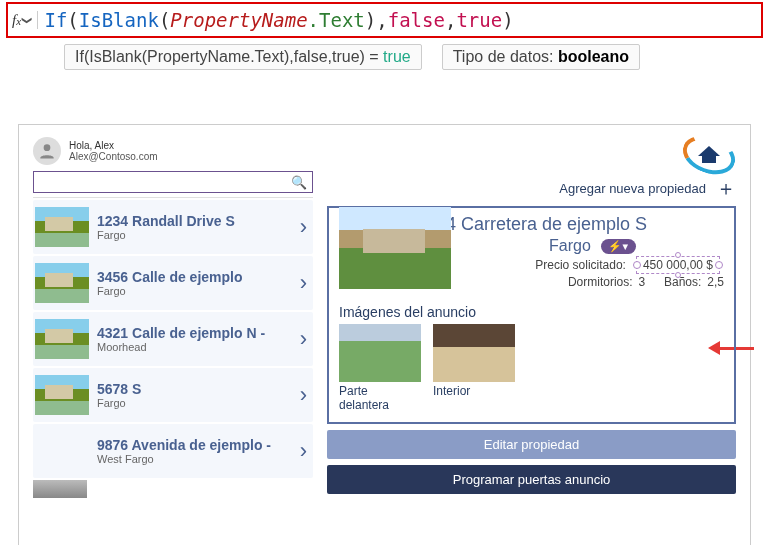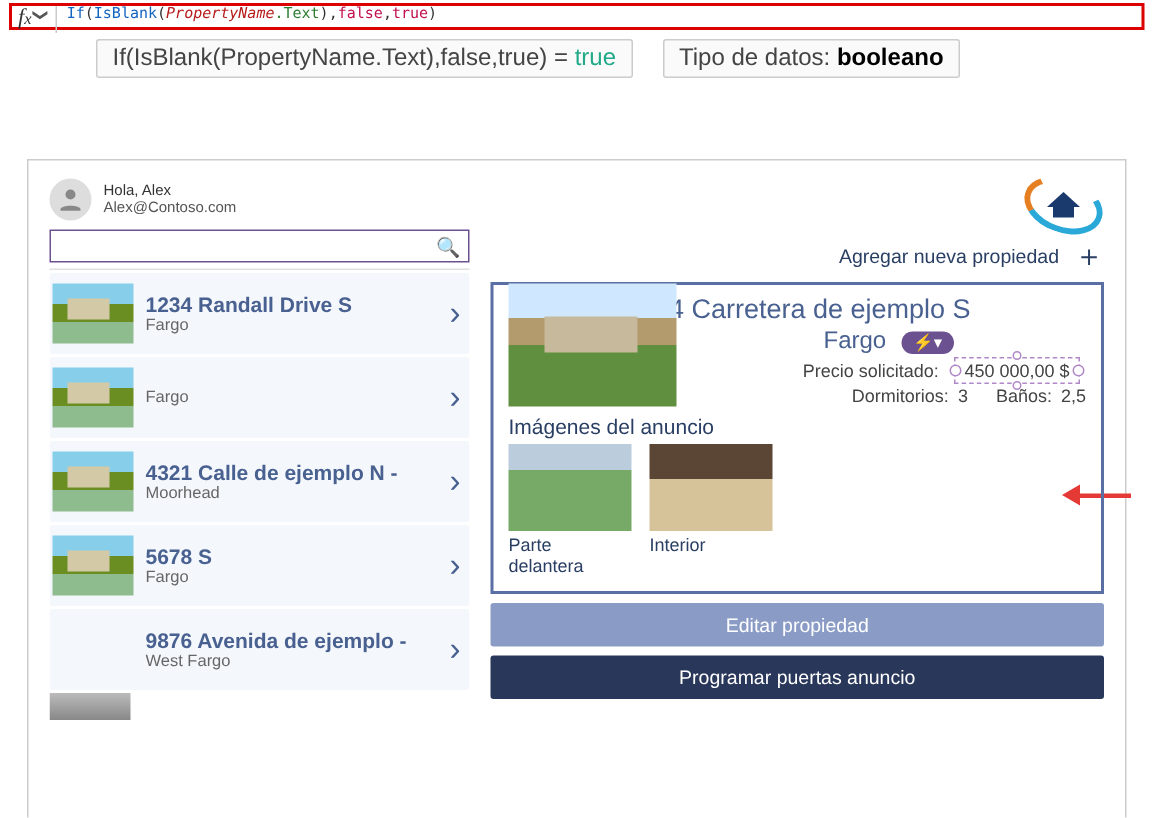--- a/index.html
+++ b/index.html
@@ -5,31 +5,31 @@
   * { box-sizing: border-box; margin: 0; padding: 0; }
   body {
     font-family: "Segoe UI", Arial, sans-serif;
     background: #fff;
     width: 769px;
     height: 545px;
     overflow: hidden;
     font-size: 13px;
   }
   .formula-row {
-    display: flex; align-items: flex-start;
-    height: 18px;
+    display: flex; align-items: center;
+    height: 36px;
     border: 2px solid #d00; 
     margin: 2px 6px 2px 6px;
     background:#fff;
     padding: 0 4px;
   }
   .fx-label { font-style: italic; font-family: "Times New Roman", serif; font-size: 15px; color:#333;}
   .chev { display:inline-block; transform: rotate(90deg); font-size:10px; color:#555; margin-left:2px;}
   .formula-divider { width:1px; height:18px; background:#ccc; margin:0 6px;}
-  .formula-input { flex:1; font-family: Consolas, monospace; font-size:10px; }
+  .formula-input { flex:1; font-family: Consolas, monospace; font-size:19px; }
   .tok-fn { color:#1565c0; }
   .tok-pn { color:#b71c1c; font-style: italic; }
   .tok-txt { color:#2e7d32; }
   .tok-bool { color:#c21050; }
   .tok-plain { color:#333; }
   .sub-row { display:flex; gap:20px; padding: 4px 0 4px 64px; font-size:16px; color:#444; }
   .sub-box { border:1px solid #ccc; background:#fafafa; padding:3px 10px; border-radius:2px;}
   .sub-box b { color:#000; }
   .sub-box .eqtrue { color:#2a8; }
 
@@ -72,21 +72,21 @@
   .d-photo::after{content:"";position:absolute;left:24px;top:22px;width:62px;height:24px;background:#c7b99b;}
   .d-fields { flex:1; font-size:12px; color:#444; }
   .d-row { display:flex; justify-content:flex-end; gap:6px; margin:3px 0; align-items:center;}
   .price-wrap { position:relative; display:inline-block; padding:0 4px;}
   .sel-border { border:1px dashed #b088c8; padding:1px 6px; position:relative;}
   .sel-border::before,.sel-border::after{content:"";position:absolute;width:6px;height:6px;border:1px solid #b088c8;background:#fff;border-radius:50%;}
   .sel-border::before{left:-4px;top:50%;transform:translateY(-50%);}
   .sel-border::after{right:-4px;top:50%;transform:translateY(-50%);}
   .sel-handles{position:absolute;left:50%;width:6px;height:6px;border:1px solid #b088c8;background:#fff;border-radius:50%;transform:translateX(-50%);}
   .sel-t{top:-5px;} .sel-b{bottom:-5px;}
-  .sub-label{ color:#293e63; font-size:14px; margin-top:2px;}
+  .sub-label{ color:#293e63; font-size:14px; margin-top:12px;}
   .gallery-row{ display:flex; gap:12px; margin-top:4px;}
   .gal-item{ width:82px;}
   .gal-img{ width:82px; height:58px; background:linear-gradient(#bcd 0 30%, #7a6 30% 100%);}
   .gal-img.interior{ background:linear-gradient(#5b4636 0 40%, #d6c39a 40% 100%);}
   .gal-cap{ font-size:12px; color:#293e63; margin-top:2px;}
   .btn { margin-top:6px; text-align:center; padding:7px 0; font-size:13px; border-radius:2px; color:#fff;}
   .btn-edit{ background:#8a9cc6;}
   .btn-sched{ background:#29375a;}
   .arrow-ptr{ position:absolute; right:-4px; top:216px; display:flex; align-items:center;}
   .arrow-line{ width:34px; height:3px; background:#e53935;}
@@ -141,20 +141,21 @@
         <div class="thumb"></div>
         <div class="prop-info">
           <div class="prop-title">1234 Randall Drive S</div>
           <div class="prop-city">Fargo</div>
         </div>
         <div class="chev-r">›</div>
       </div>
       <div class="prop-item">
         <div class="thumb"></div>
         <div class="prop-info">
+          <div class="prop-title">3456 Calle de ejemplo</div>
           <div class="prop-city">Fargo</div>
         </div>
         <div class="chev-r">›</div>
       </div>
       <div class="prop-item">
         <div class="thumb"></div>
         <div class="prop-info">
           <div class="prop-title">4321 Calle de ejemplo N -</div>
           <div class="prop-city">Moorhead</div>
         </div>

